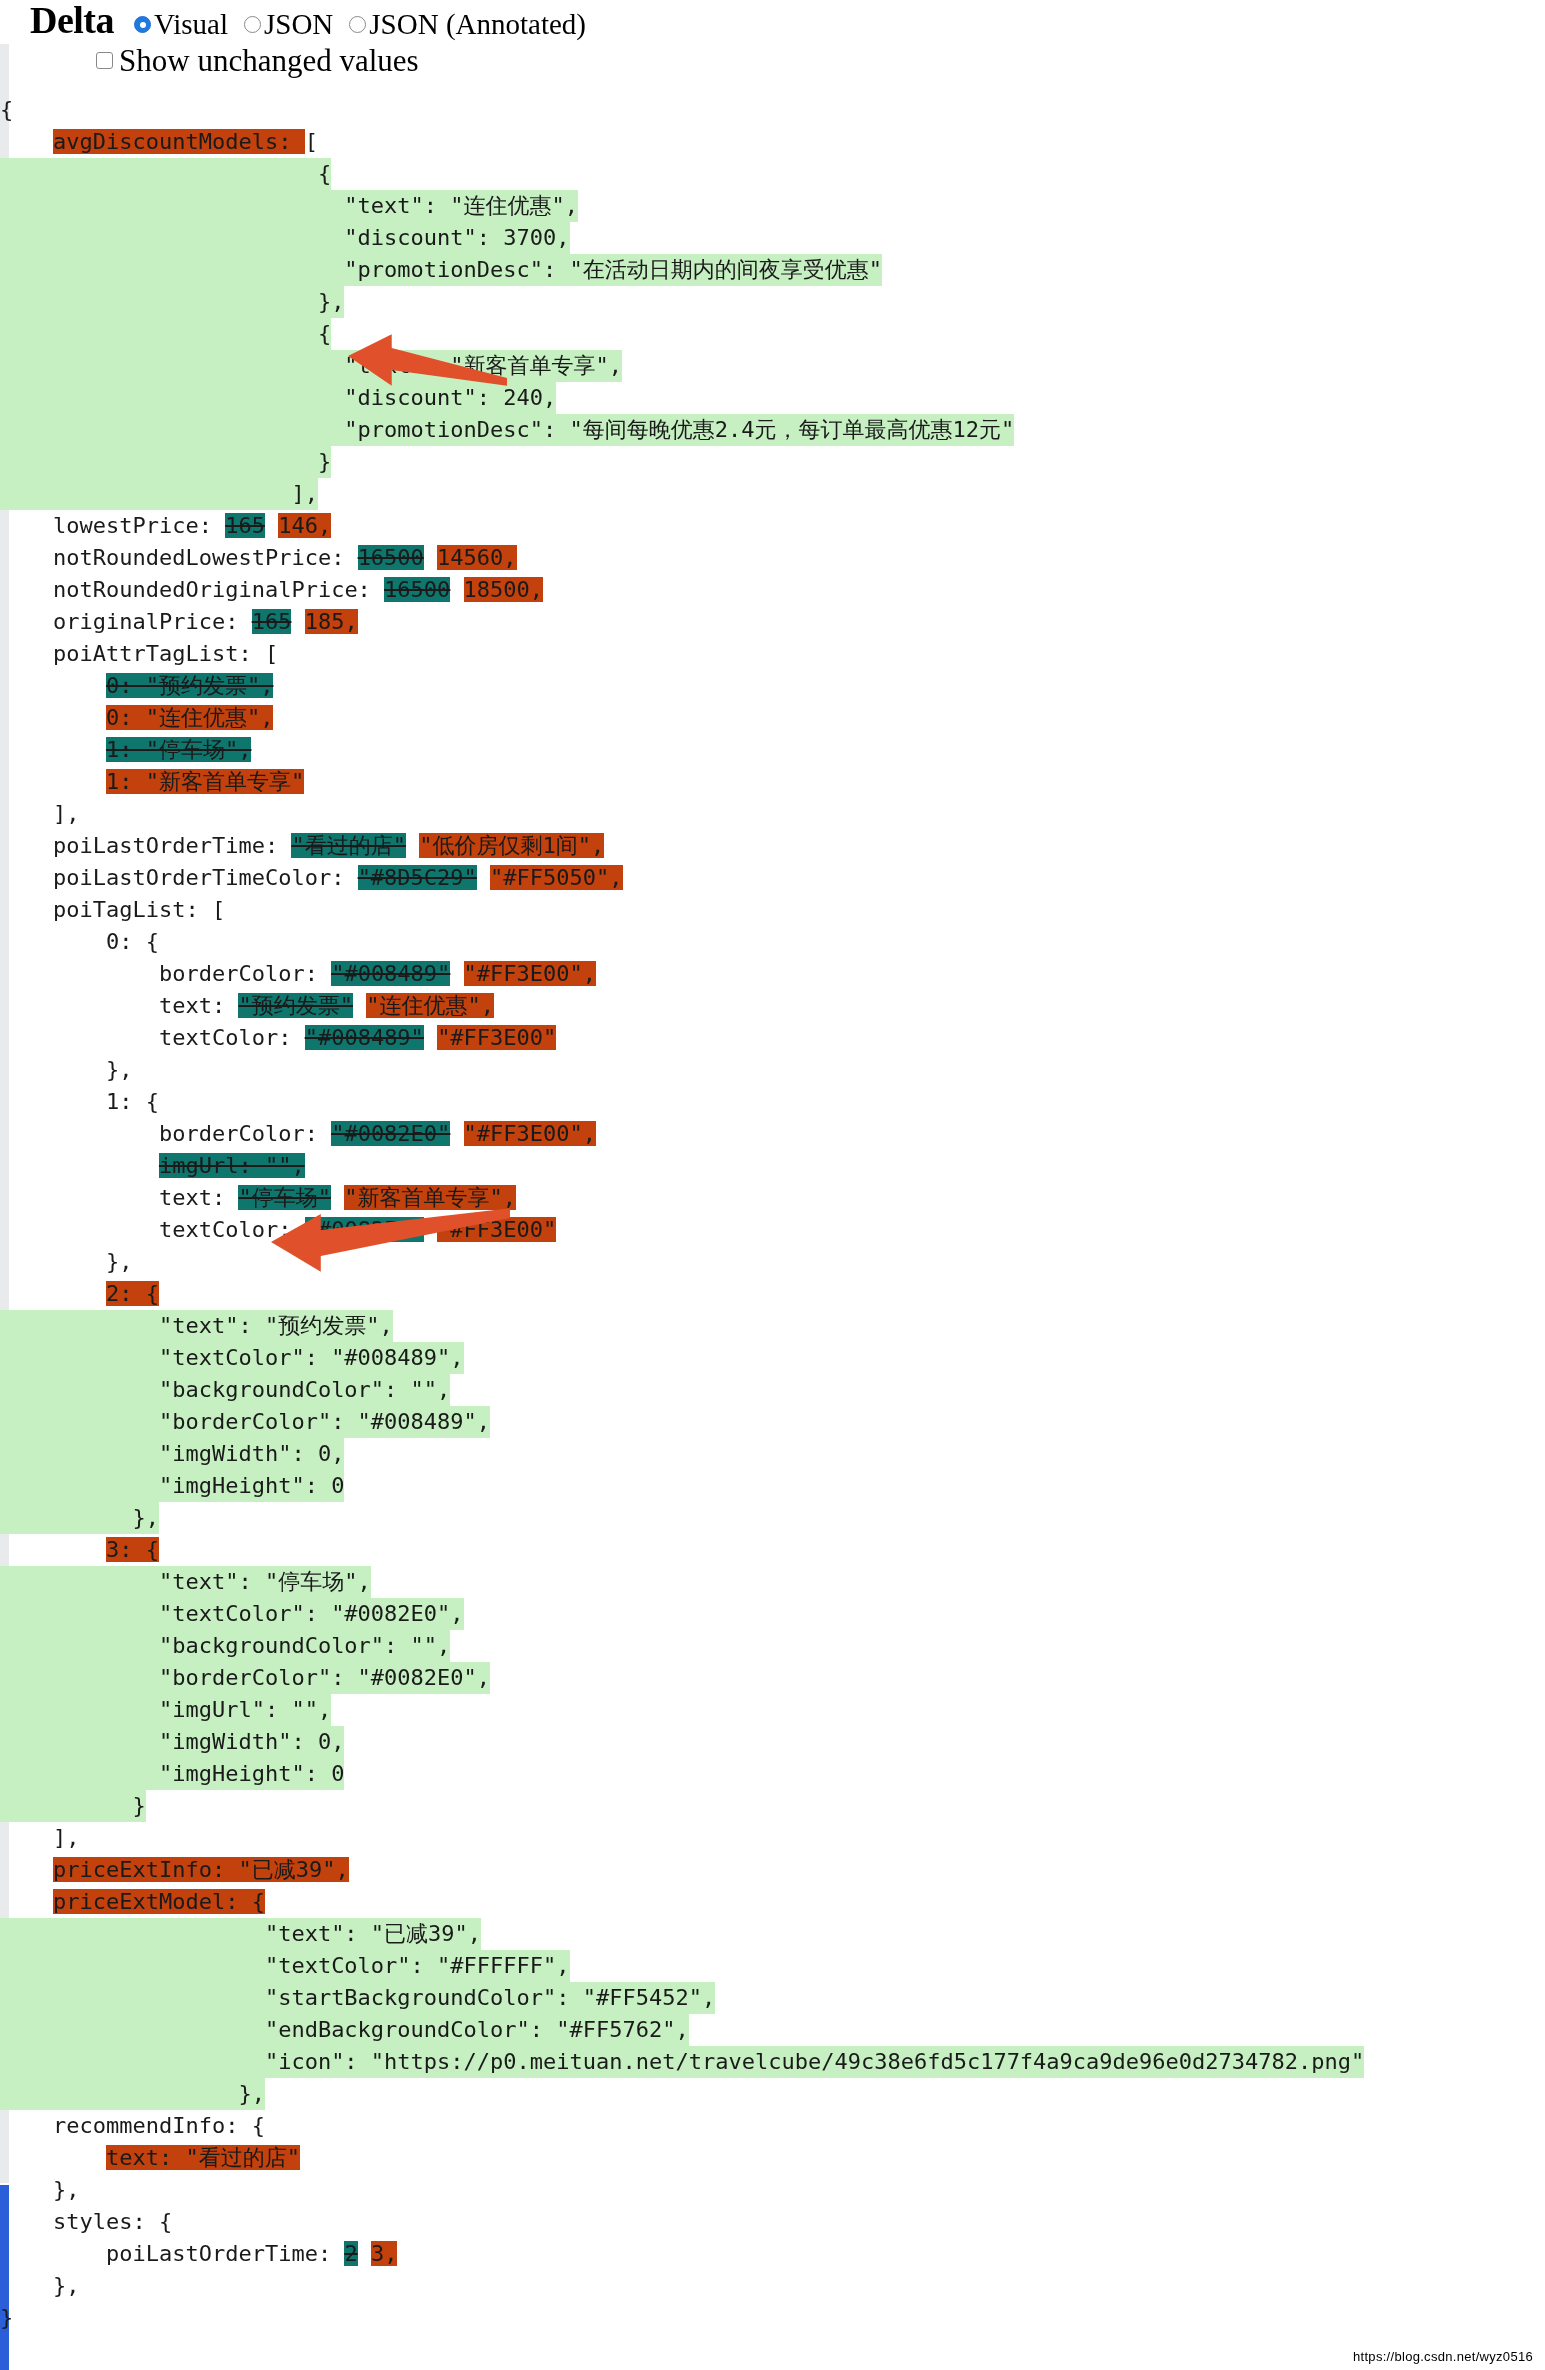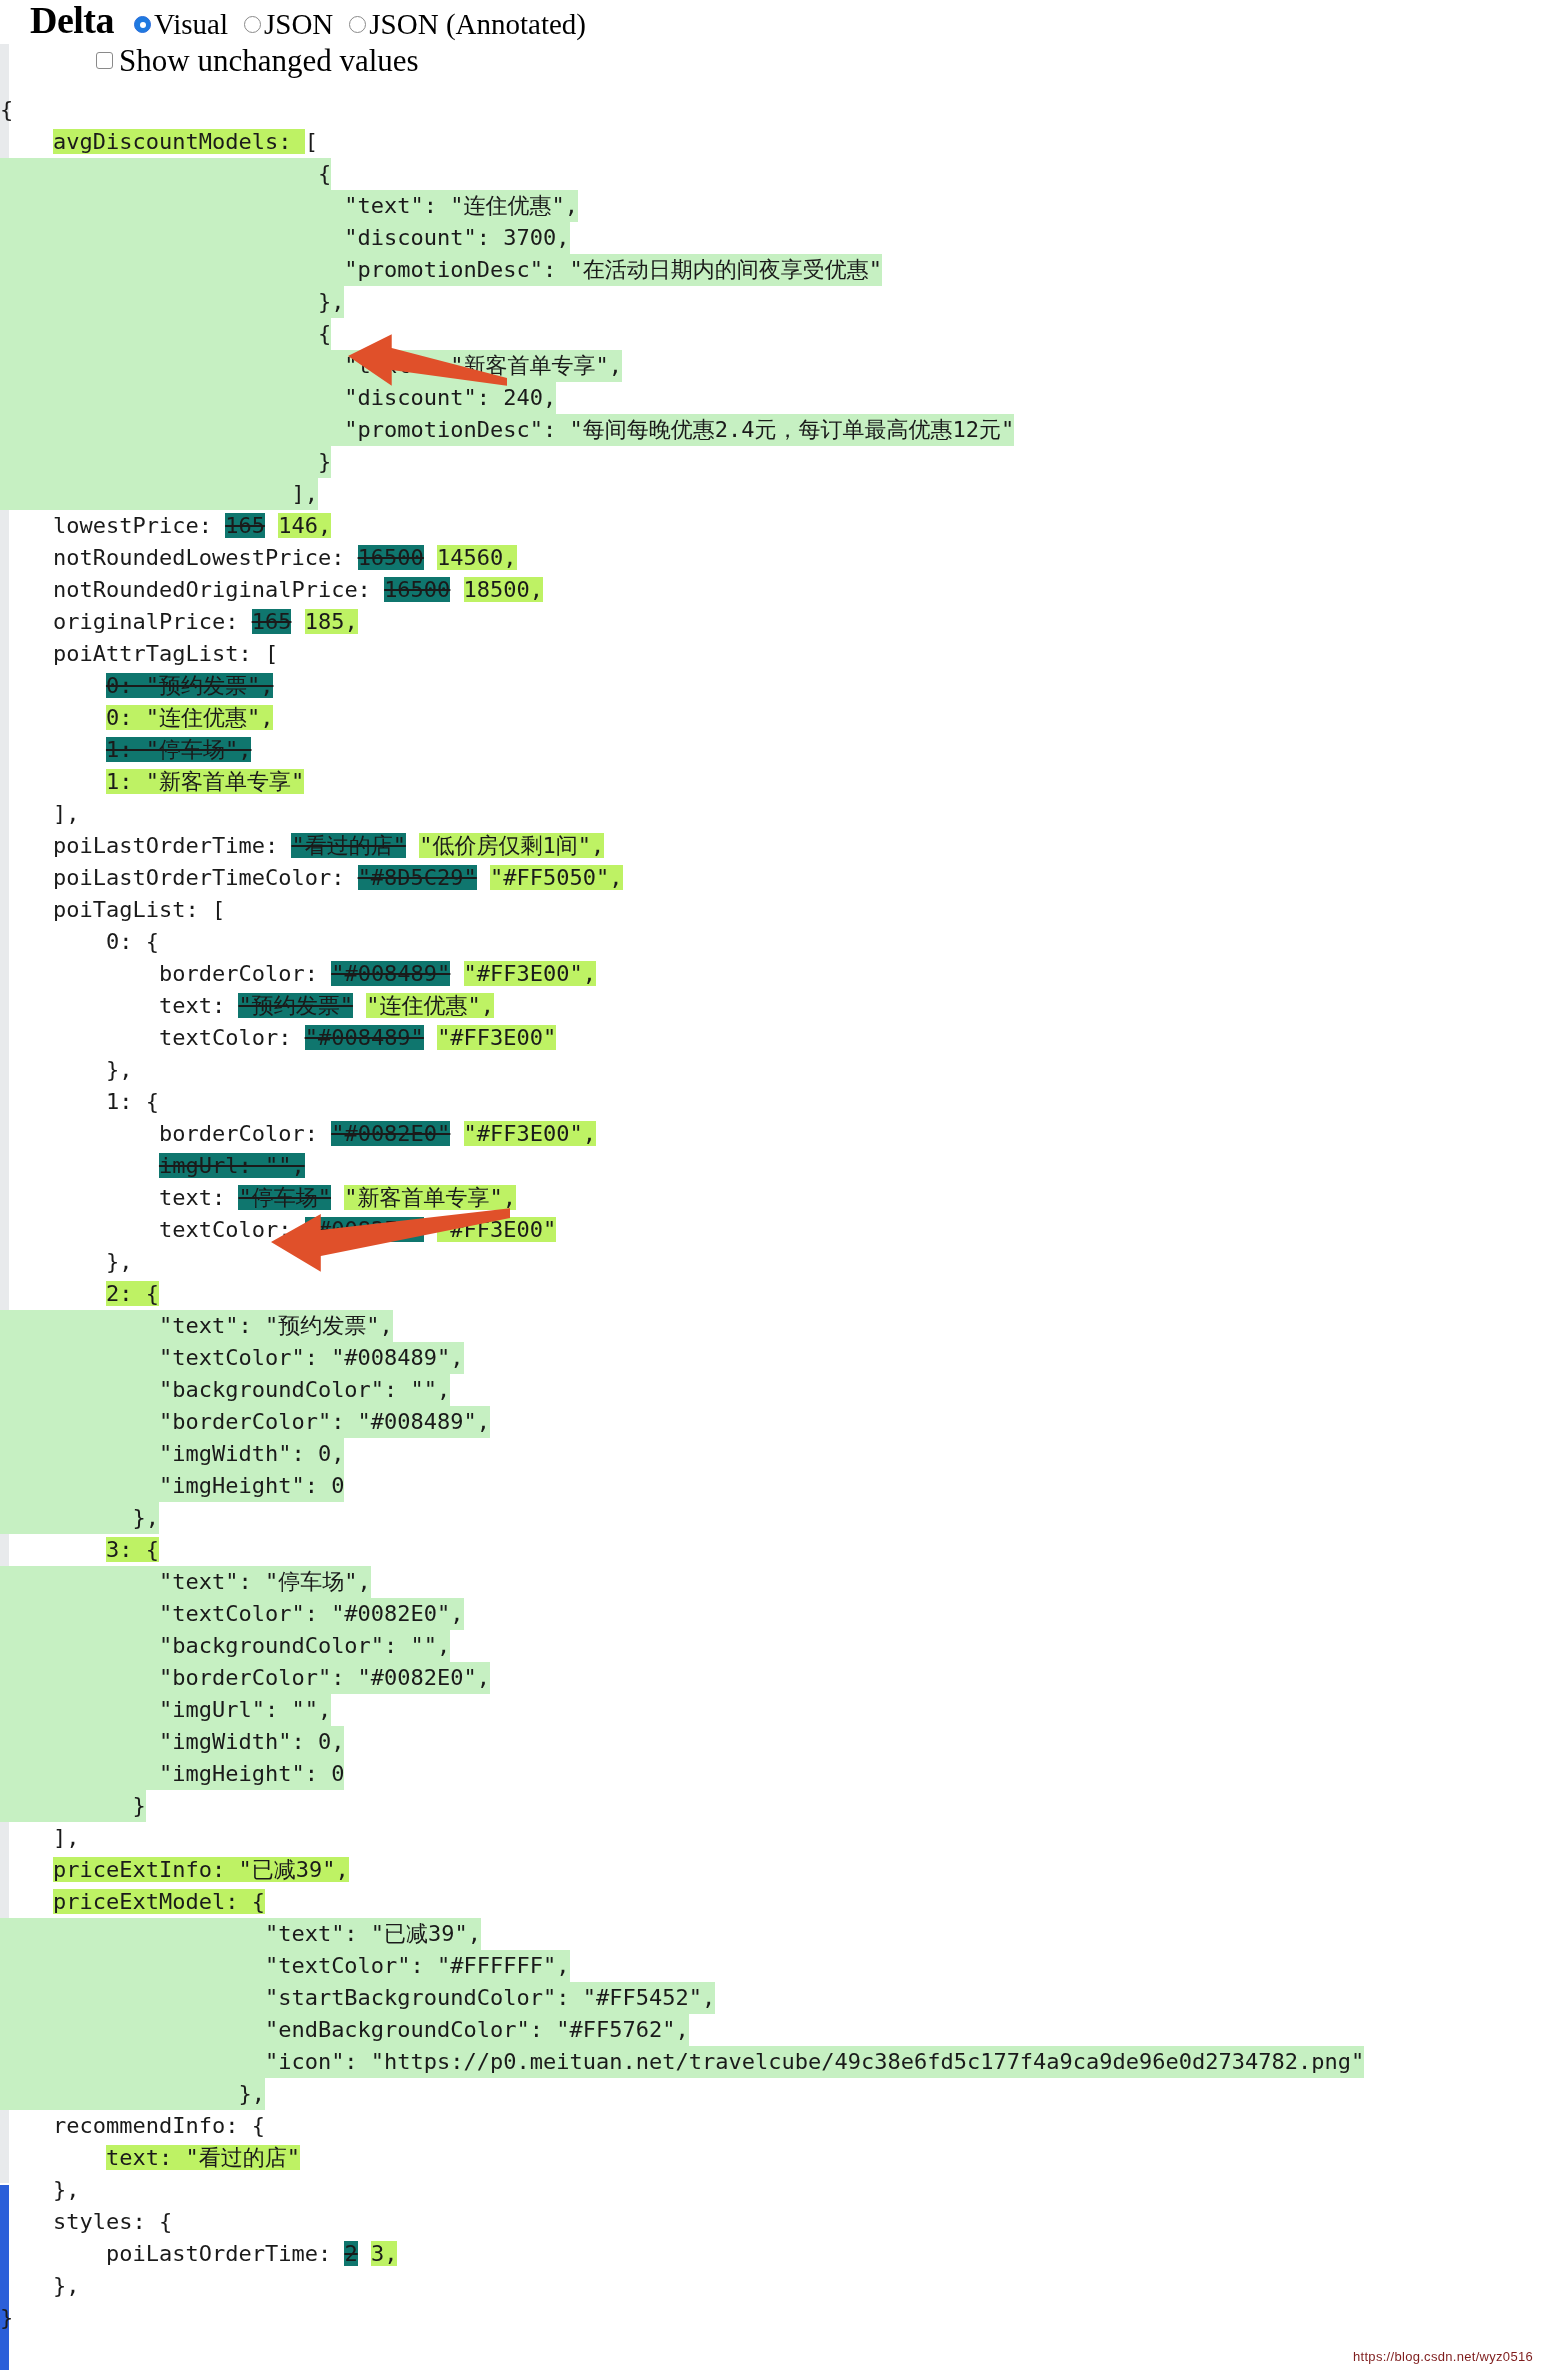--- a/index.html
+++ b/index.html
@@ -135,21 +135,21 @@
     line-height: 32px;
     white-space: pre;
     color: #1a1a1a;
   }
   .ln {
     height: 32px;
     white-space: pre;
     position: relative;
   }
   .ins {
-    background: #bef264;
+    background: #c2410c;
   }
   .del {
     background: #0f766e;
     text-decoration: line-through;
     text-decoration-thickness: 2px;
   }
   .plain { background: transparent; }
 
   
   .block-ins {
@@ -163,21 +163,21 @@
     pointer-events: none;
   }
 
   
   #watermark {
     position: absolute;
     right: 12px;
     bottom: 6px;
     font-family: "Liberation Sans", sans-serif;
     font-size: 13px;
-    color: #7f1d1d;
+    color: #000000;
     letter-spacing: 0.3px;
   }
 </style>
 </head>
 <body>
 
 <div id="left-edge">
   <div class="track"></div>
   <div class="thumb"></div>
 </div>

